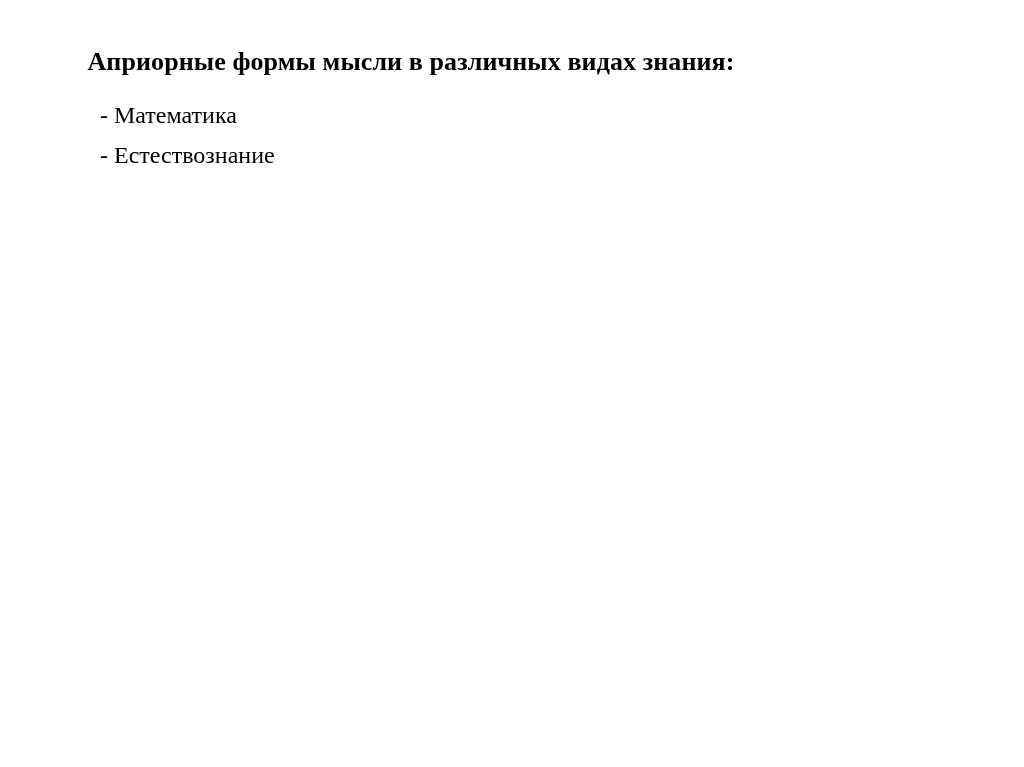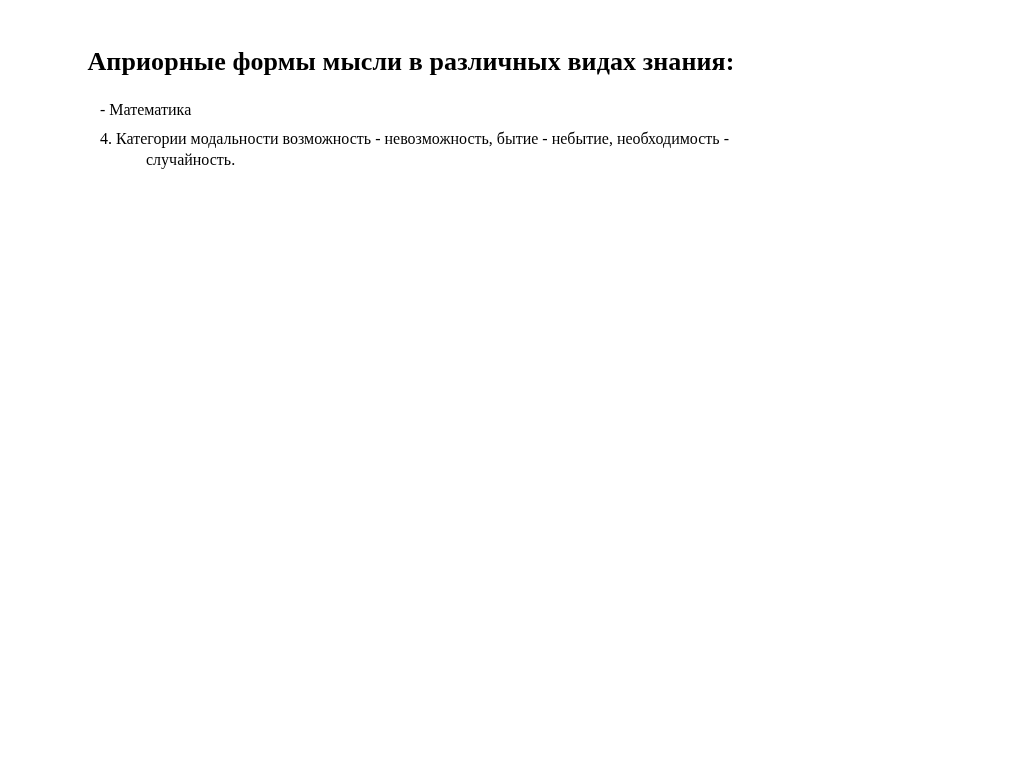--- a/index.html
+++ b/index.html
@@ -27,21 +27,21 @@
     font-weight: bold;
     line-height: 1.2;
     margin: 0 0 22px 0;
     letter-spacing: 0.1px;
   }
   .body-block {
     margin: 0;
     padding: 0;
   }
   .para {
-    font-size: 16px;
+    font-size: 24px;
     line-height: 1.35;
     margin: 0 0 7px 0;
     text-indent: 0;
     padding-left: 46px;
     text-align: left;
   }
   .para-indent {
     padding-left: 92px;
     text-indent: -46px;
   }
@@ -51,21 +51,21 @@
 
 <div class="slide">
 
   <h1 class="slide-title">Априорные формы мысли в различных видах знания:</h1>
 
   <div class="body-block">
 
     <p class="para">- Математика</p>
 
 
+    <p class="para">- Естествознание</p>
 
 
 
 
 
-    <p class="para para-indent">4. Категории модальности возможность - невозможность, бытие - небытие, необходимость - случайность.</p>
 
   </div>
 </div>
 
 </body></html>

